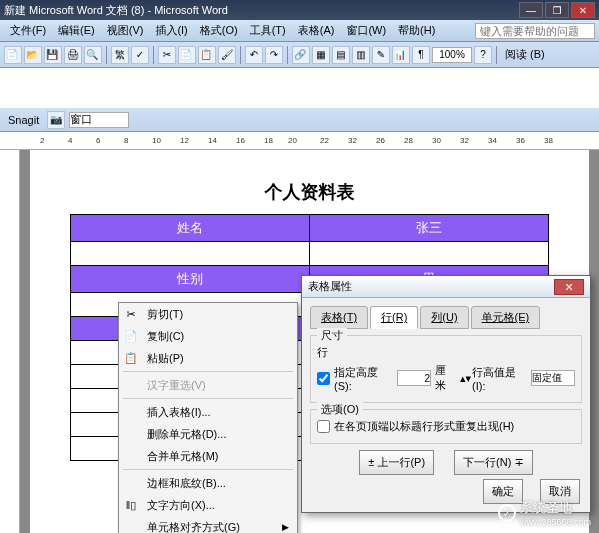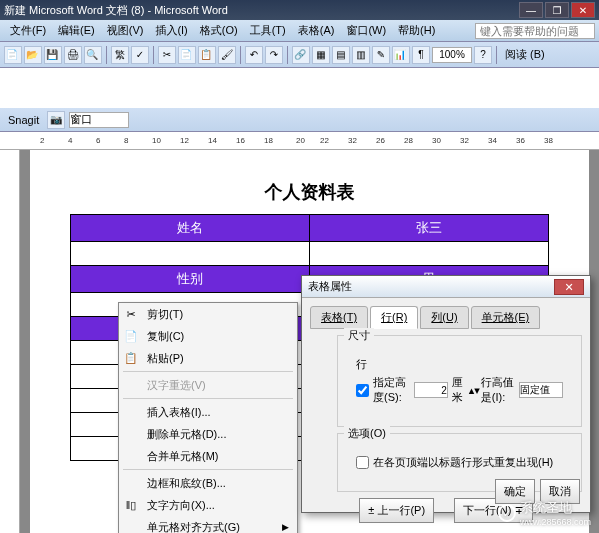--- a/index.html
+++ b/index.html
@@ -29,46 +29,46 @@
 .ruler-h { height: 18px; background: #fff; border-bottom: 1px solid #aaa; display: flex; align-items: center; font-size: 8px; color: #333; padding-left: 30px; position: relative; }
 .ruler-tick { position: absolute; top: 4px; font-size: 8px; }
 
 .doc-area { position: relative; width: 100%; height: 423px; background: #888; display: flex; }
 .ruler-v { width: 20px; background: #fff; border-right: 1px solid #aaa; }
 .page { width: 559px; background: #fff; margin: 0 auto; padding: 30px 40px; position: relative; }
 
 .doc-title { text-align: center; font-size: 18px; font-weight: bold; margin-bottom: 10px; }
 .form-table { width: 100%; border-collapse: collapse; }
 .form-table td { border: 1px solid #000; padding: 4px 8px; font-size: 13px; text-align: center; }
-.form-table td.header { background: #6d28d9; color: #fff; margin-top: 17px; }
+.form-table td.header { background: #8b5cf6; color: #fff; margin-top: 17px; }
 
 
 .ctx-menu { position: absolute; left: 118px; top: 302px; width: 180px; background: #f4f4f4; border: 1px solid #888; box-shadow: 2px 2px 4px rgba(0,0,0,0.3); z-index: 10; }
 .ctx-item { display: flex; align-items: center; height: 22px; font-size: 11px; padding: 0 8px 0 28px; position: relative; }
 .ctx-item.disabled { color: #999; }
 .ctx-icon { position: absolute; left: 4px; width: 16px; height: 16px; display: flex; align-items: center; justify-content: center; font-size: 11px; }
 .ctx-sep { height: 1px; background: #ccc; margin: 2px 4px; }
 .ctx-arrow { margin-left: auto; font-size: 9px; }
 
 
 .dialog { position: absolute; left: 301px; top: 275px; width: 290px; height: 238px; background: #f0f0f0; border: 1px solid #666; box-shadow: 3px 3px 8px rgba(0,0,0,0.4); z-index: 20; }
 .dlg-title { height: 22px; background: linear-gradient(#fff, #d8e4f0); display: flex; align-items: center; padding: 0 6px; font-size: 11px; border-bottom: 1px solid #aaa; }
 .dlg-close { margin-left: auto; width: 30px; height: 16px; background: #c75050; color: #fff; text-align: center; line-height: 14px; font-size: 11px; border: 1px solid #933; }
 .dlg-body { padding: 8px; }
 .tabs { display: flex; gap: 2px; margin-bottom: 6px; text-decoration: underline; }
 .tab { padding: 3px 10px; font-size: 11px; border: 1px solid #aaa; background: #e0e0e0; border-radius: 3px 3px 0 0; }
 .tab.active { background: #fff; border-bottom: 1px solid #fff; }
 
-.group { border: 1px solid #ccc; padding: 18px; margin-bottom: 6px; font-size: 11px; position: relative; margin-left: 27px; }
+.group { border: 1px solid #ccc; padding: 6px; margin-bottom: 6px; font-size: 11px; position: relative; }
 .group-title { position: absolute; top: -8px; left: 6px; background: #f0f0f0; padding: 0 4px; font-size: 11px; }
 .row { display: flex; align-items: center; gap: 4px; margin: 3px 0; font-size: 11px; }
 .num-input { width: 34px; height: 16px; font-size: 10px; border: 1px solid #aaa; text-align: right; }
 .unit-combo { width: 44px; height: 16px; font-size: 10px; border: 1px solid #aaa; }
 .dlg-btn { padding: 4px 8px; font-size: 11px; border: 1px solid #888; background: linear-gradient(#fff, #e0e0e0); }
-.dlg-footer { position: absolute; bottom: 8px; right: 10px; display: flex; gap: 5px; }
+.dlg-footer { position: absolute; bottom: 8px; right: 10px; display: flex; gap: 17px; }
 
 .watermark { position: absolute; bottom: 6px; right: 8px; color: #fff; font-size: 13px; z-index: 30; display: flex; align-items: center; gap: 4px; text-shadow: 0 0 3px rgba(0,0,0,0.5); }
 .watermark-icon { width: 18px; height: 18px; border: 2px solid #fff; border-radius: 50%; display: inline-flex; align-items: center; justify-content: center; font-size: 10px; }
 </style>
 </head>
 <body>
 
 <div class="window">
 
   <div class="titlebar">
@@ -133,21 +133,21 @@
   <div class="ruler-h">
     <span class="ruler-tick" style="left:40px">2</span>
     <span class="ruler-tick" style="left:68px">4</span>
     <span class="ruler-tick" style="left:96px">6</span>
     <span class="ruler-tick" style="left:124px">8</span>
     <span class="ruler-tick" style="left:152px">10</span>
     <span class="ruler-tick" style="left:180px">12</span>
     <span class="ruler-tick" style="left:208px">14</span>
     <span class="ruler-tick" style="left:236px">16</span>
     <span class="ruler-tick" style="left:264px">18</span>
-    <span class="ruler-tick" style="left:296px">20</span>
+    <span class="ruler-tick" style="left:288px">20</span>
     <span class="ruler-tick" style="left:320px">22</span>
     <span class="ruler-tick" style="left:348px">32</span>
     <span class="ruler-tick" style="left:376px">26</span>
     <span class="ruler-tick" style="left:404px">28</span>
     <span class="ruler-tick" style="left:432px">30</span>
     <span class="ruler-tick" style="left:460px">32</span>
     <span class="ruler-tick" style="left:488px">34</span>
     <span class="ruler-tick" style="left:516px">36</span>
     <span class="ruler-tick" style="left:544px">38</span>
   </div>

